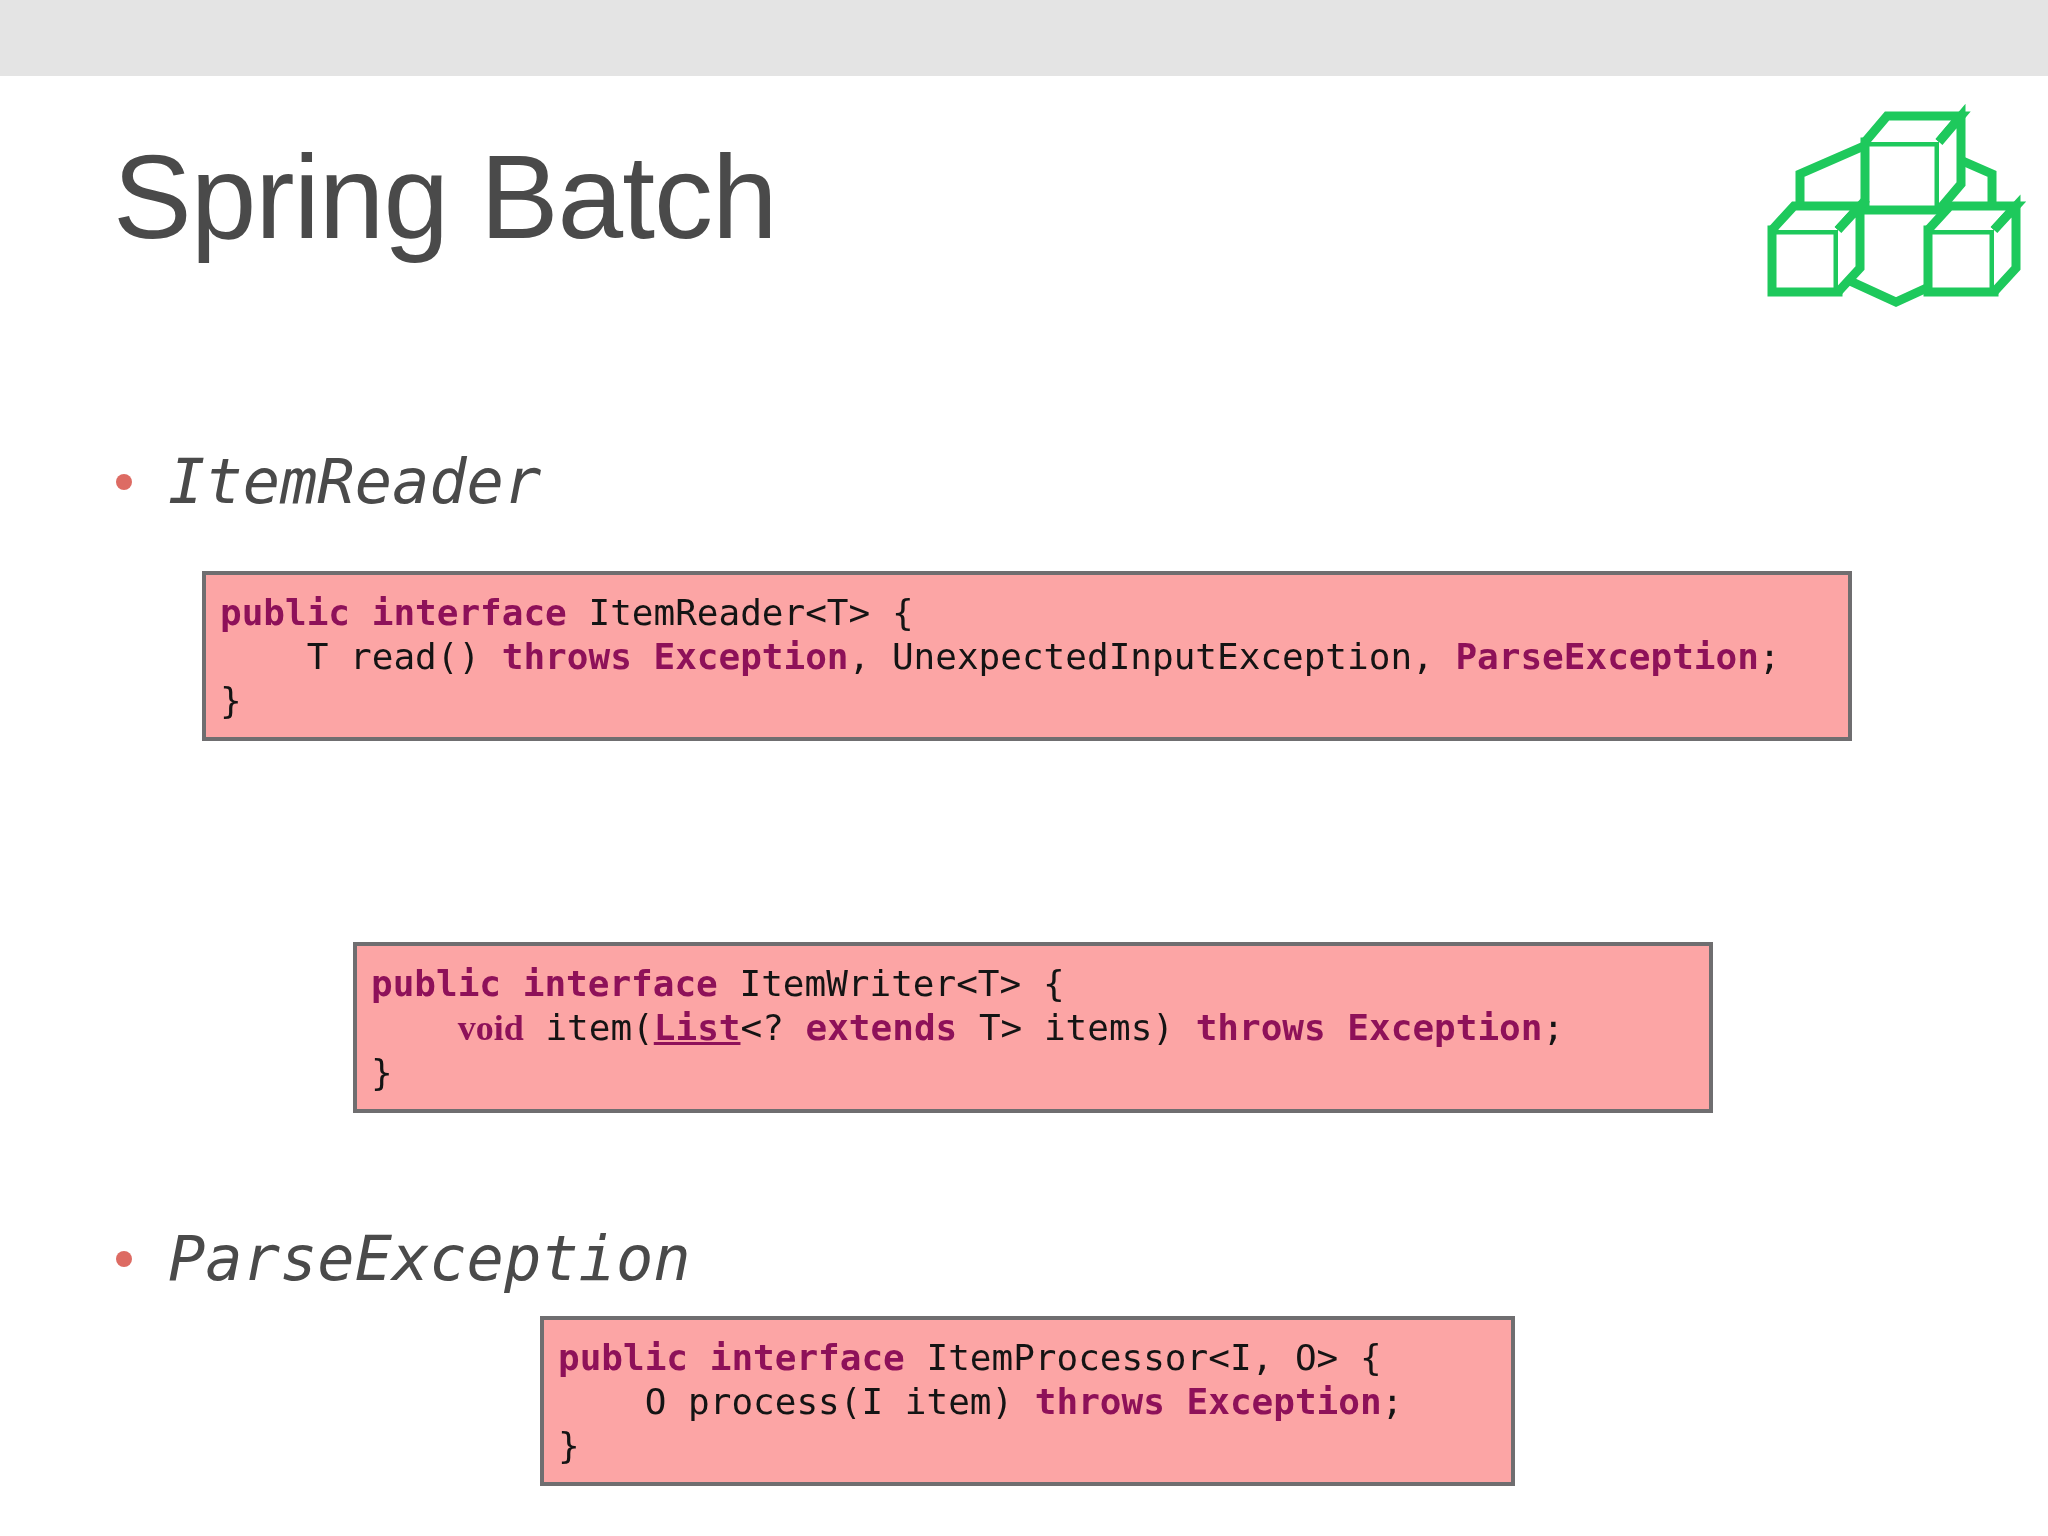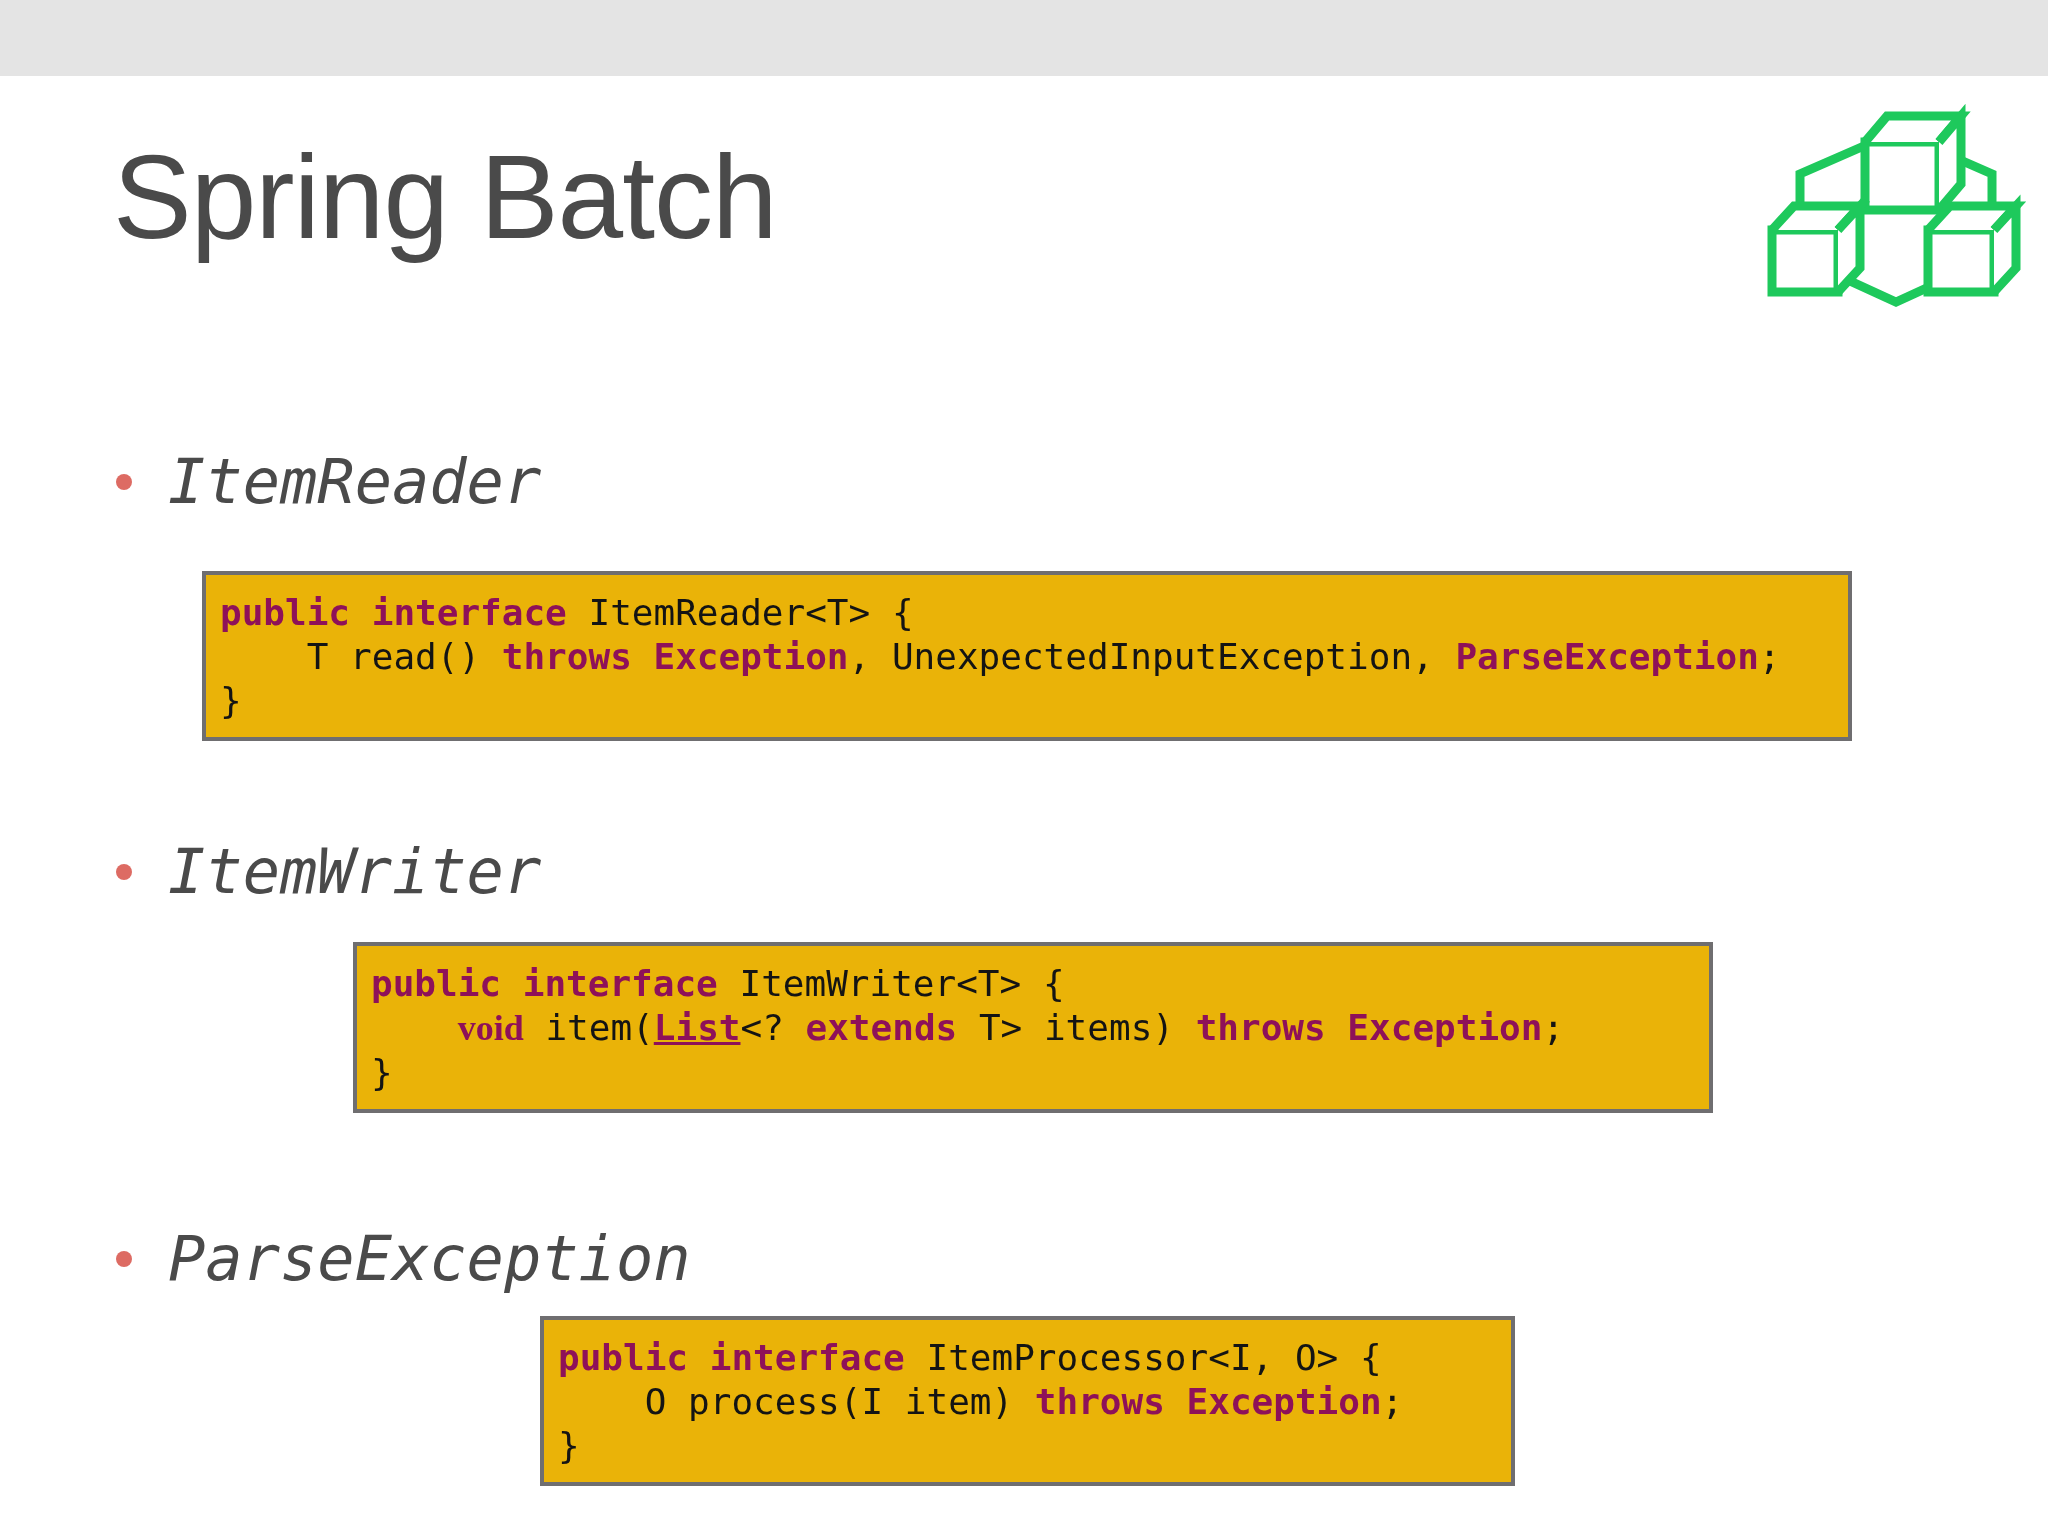--- a/index.html
+++ b/index.html
@@ -83,21 +83,21 @@
   }
 
   #bullet-reader    { left: 116px; top: 373px; }
   #bullet-writer    { left: 116px; top: 763px; }
   #bullet-processor { left: 116px; top: 1150px; }
 
   
   .code-block {
     position: absolute;
     box-sizing: border-box;
-    background: #eab308;
+    background: #fca5a5;
     border: 4px solid #d946ef;
     padding: 16px 22px 14px 14px;
     font-family: "DejaVu Sans Mono", "Liberation Mono", monospace;
     font-size: 36px;
     line-height: 1.22;
     color: #141414;
     white-space: pre;
     overflow: hidden;
   }
   .code-block .kw {
@@ -137,24 +137,20 @@
         <path d="M232 134 L254 110 L254 172 L232 196" fill="#ffffff"></path>
       </g>
     </svg>
   </div>
 
   <div class="bullet-row" id="bullet-reader">
     <span class="bullet-dot"></span>
     <span class="bullet-label">ItemReader</span>
   </div>
 
-  <div class="bullet-row" id="bullet-writer">
-    <span class="bullet-dot"></span>
-    <span class="bullet-label">ItemWriter</span>
-  </div>
 
   <div class="bullet-row" id="bullet-processor">
     <span class="bullet-dot"></span>
     <span class="bullet-label">ParseException</span>
   </div>
 
   <div class="code-block" id="code-reader" style="border-color: rgb(111, 110, 112);"><span class="kw" style="color: rgb(142, 17, 89);">public interface</span><span> ItemReader&lt;T&gt; {</span>
 <span>    T read() </span><span class="kw" style="color: rgb(142, 17, 89);">throws Exception</span><span>, UnexpectedInputException, </span><span class="kw" style="color: rgb(142, 17, 89);">ParseException</span><span>;</span>
 <span>}</span></div>
 

